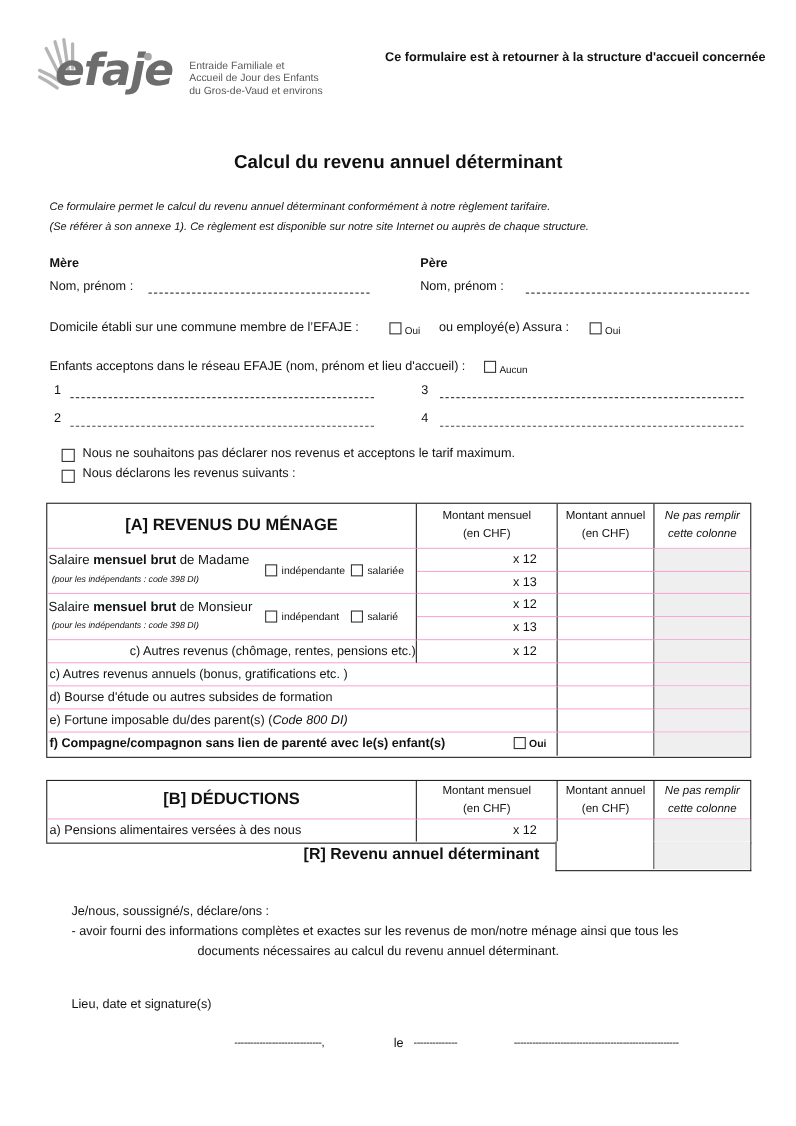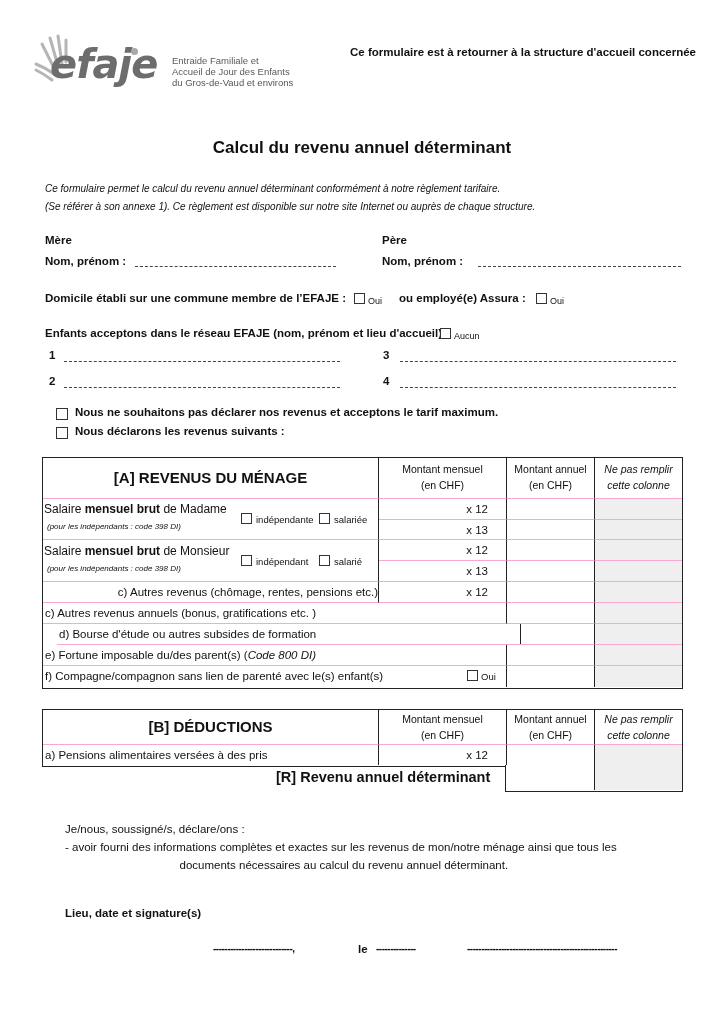--- a/index.html
+++ b/index.html
@@ -12,21 +12,21 @@
   .logo-word { position: absolute; left: 50px; top: 40px; font-family: "DejaVu Sans", sans-serif; font-style: italic; font-weight: bold; font-size: 40px; color: #6d6d6d; letter-spacing: -1px; line-height: 48px; }
   .logo-dot { position: absolute; left: 131px; top: 48px; width: 7px; height: 7px; border-radius: 50%; background: #a8a8a8; }
   .logo-sub { position: absolute; left: 172px; top: 55px; font-size: 9.5px; line-height: 11px; color: #555; }
   .logo-sub .b { font-weight: normal; color: #5a5a5a; }
 
   .return-note { position: absolute; right: 28px; top: 46px; font-weight: bold; font-size: 11.5px; margin-left: 20px; }
 
   .title { position: absolute; left: 0; width: 724px; top: 138px; text-align: center; font-weight: bold; font-size: 17px; }
   .intro { position: absolute; left: 45px; top: 180px; font-style: italic; font-size: 10px; line-height: 18px; }
 
-  .lbl { position: absolute; font-size: 11.5px; white-space: nowrap; font-weight: bold; }
+  .lbl { position: absolute; font-size: 11.5px; white-space: nowrap; }
   .bold { font-weight: bold; }
   .dots { position: absolute; border-bottom: 1px dashed #444; height: 1px; }
 
   .cb { position: absolute; width: 11px; height: 11px; border: 1px solid #333; background: #fff; }
   .cb-small-lbl { position: absolute; font-size: 9px; white-space: nowrap; }
 
   
   .tbl { position: absolute; border: 1.5px solid #222; background: #fff; }
   .cell { position: absolute; border-right: 1px solid #222; border-bottom: 1px solid #f9a8d4; }
   .gray { background: #efefef; }
@@ -154,29 +154,29 @@
 
   <div class="cell row-text" style="left:0;top:124px;width:336px;height:21px;text-align:right;">c) Autres revenus (chômage, rentes, pensions etc.)</div>
   <div class="cell mult" style="left:336px;top:124px;width:128px;height:21px;">x 12</div>
   <div class="cell" style="left:464px;top:124px;width:88px;height:21px;"></div>
   <div class="cell gray" style="left:552px;top:124px;width:87px;height:21px;border-right:none;"></div>
 
   <div class="cell row-text" style="left:0;top:145px;width:464px;height:21px;">c) Autres revenus annuels (bonus, gratifications etc. )</div>
   <div class="cell" style="left:464px;top:145px;width:88px;height:21px;"></div>
   <div class="cell gray" style="left:552px;top:145px;width:87px;height:21px;border-right:none;"></div>
 
-  <div class="cell row-text" style="left:0;top:166px;width:464px;height:21px;margin-left:14px;">d) Bourse d'étude ou autres subsides de formation</div>
+  <div class="cell row-text" style="left:0;top:166px;width:464px;height:21px;">d) Bourse d'étude ou autres subsides de formation</div>
   <div class="cell" style="left:464px;top:166px;width:88px;height:21px;"></div>
   <div class="cell gray" style="left:552px;top:166px;width:87px;height:21px;border-right:none;"></div>
 
   <div class="cell row-text" style="left:0;top:187px;width:464px;height:21px;"><span>e) Fortune imposable du/des parent(s) (</span><i>Code 800 DI)</i></div>
   <div class="cell" style="left:464px;top:187px;width:88px;height:21px;"></div>
   <div class="cell gray" style="left:552px;top:187px;width:87px;height:21px;border-right:none;"></div>
 
-  <div class="cell row-text" style="left:0;top:208px;width:464px;height:21px;border-bottom:none;">
+  <div class="cell row-text" style="left:0;top:208px;width:464px;height:21px;border-bottom:none;font-weight:bold;">
     <span>f) Compagne/compagnon sans lien de parenté avec le(s) enfant(s)</span>
     <div class="cb" style="left:424px;top:4px;"></div>
     <div class="abs" style="left:438px;top:1px;font-size:9.5px;">Oui</div>
   </div>
   <div class="cell" style="left:464px;top:208px;width:88px;height:21px;border-bottom:none;"></div>
   <div class="cell gray" style="left:552px;top:208px;width:87px;height:21px;border-right:none;border-bottom:none;"></div>
 </div>
 
 <div class="tbl" style="left:42px;top:709px;width:641px;height:58px;">
   <div class="cell sec-title" style="left:0;top:0;width:336px;height:35px;line-height:34px;">[B] DÉDUCTIONS</div>
@@ -185,21 +185,21 @@
     <div>(en CHF)</div>
   </div>
   <div class="cell hdr-cell" style="left:464px;top:0;width:88px;height:35px;padding-top:1px;">
     <div>Montant annuel</div>
     <div>(en CHF)</div>
   </div>
   <div class="cell hdr-cell hdr-italic" style="left:552px;top:0;width:87px;height:35px;border-right:none;padding-top:1px;">
     <div>Ne pas remplir</div>
     <div>cette colonne</div>
   </div>
-  <div class="cell row-text" style="left:0;top:35px;width:336px;height:20px;border-bottom:none;">a) Pensions alimentaires versées à des pris</div>
+  <div class="cell row-text" style="left:0;top:35px;width:336px;height:20px;border-bottom:none;">a) Pensions alimentaires versées à des nous</div>
   <div class="cell mult" style="left:336px;top:35px;width:128px;height:20px;border-bottom:none;">x 12</div>
   <div class="cell" style="left:464px;top:35px;width:88px;height:20px;border-bottom:none;"></div>
   <div class="cell gray" style="left:552px;top:35px;width:87px;height:20px;border-right:none;border-bottom:none;"></div>
 </div>
 
 <div class="r-label" style="left:276px;top:769px;">[R] Revenu annuel déterminant</div>
 <div class="tbl" style="left:505px;top:765px;width:178px;height:27px;border-top:none;">
   <div class="cell" style="left:0;top:0;width:89px;height:25px;border-bottom:none;"></div>
   <div class="cell gray" style="left:89px;top:0;width:87px;height:25px;border-right:none;border-bottom:none;"></div>
 </div>

